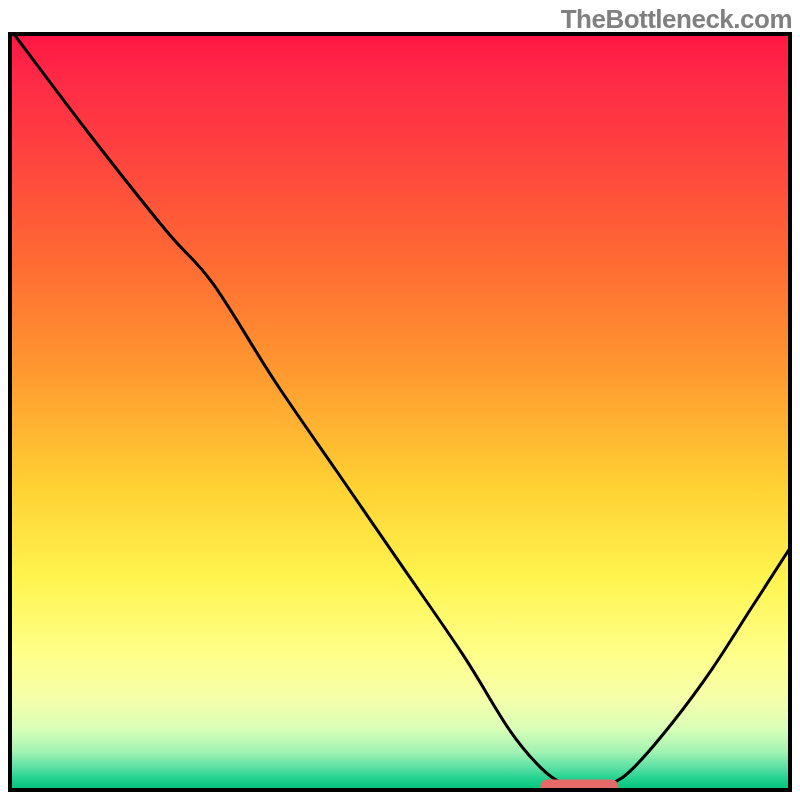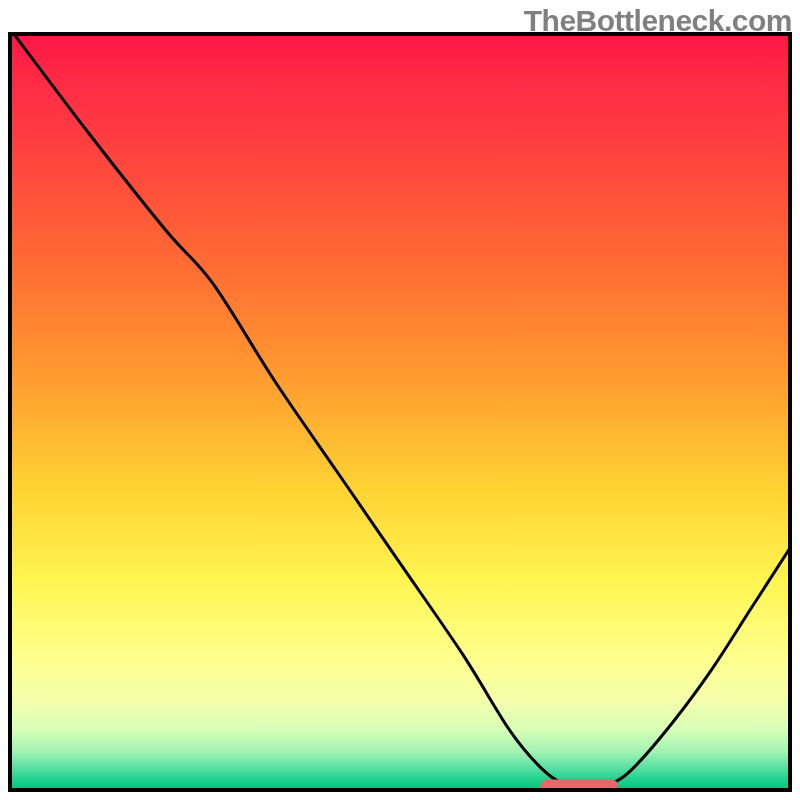--- a/index.html
+++ b/index.html
@@ -12,21 +12,21 @@
   }
   .chart-container {
     position: relative;
     width: 800px;
     height: 800px;
   }
   .watermark {
     position: absolute;
     top: 4px;
     right: 8px;
-    font-size: 30px;
+    font-size: 26px;
     font-weight: bold;
     color: #808080;
     z-index: 10;
     letter-spacing: -0.5px;
   }
   svg.chart {
     position: absolute;
     top: 0;
     left: 0;
   }

